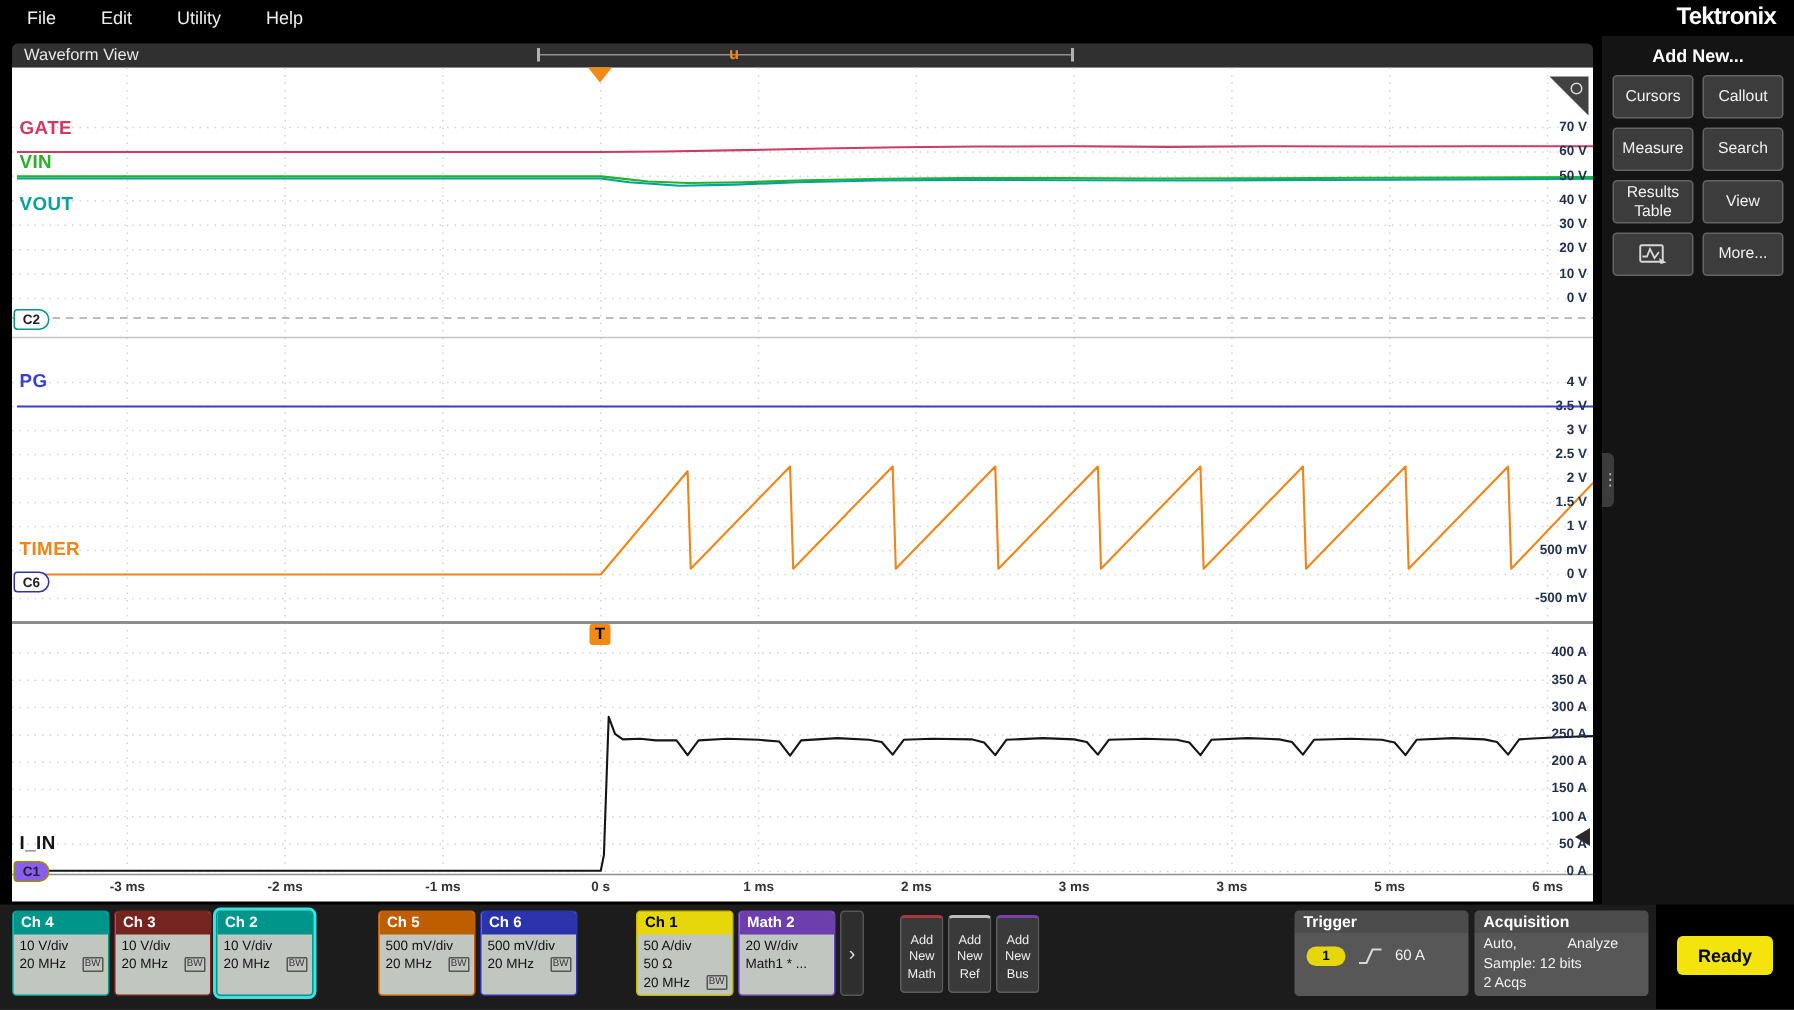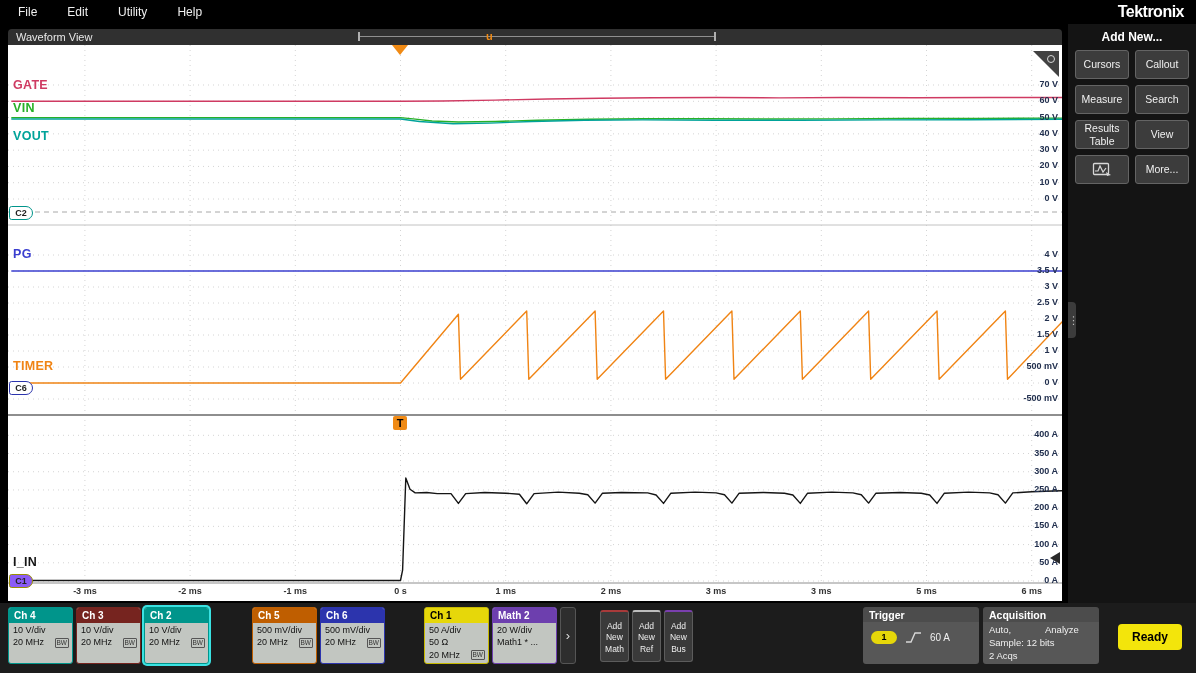--- a/index.html
+++ b/index.html
@@ -34,21 +34,21 @@
   .zf-circle { position:absolute; right:4px; top:-22px; width:8px; height:8px; border:1.5px solid #d8d8d8; border-radius:50%; }
 
   
   .sidebar { position:absolute; left:1068px; top:24px; width:128px; height:579px; background:#141414; }
   .sb-title { text-align:center; color:#fff; font-size:12px; font-weight:700; margin:6px 0 6px; }
   .sb-grid { display:grid; grid-template-columns:54px 54px; gap:6px; justify-content:center; }
   .sb-btn { height:29px; background:#3c3c3c; border:1px solid #646464; border-radius:3px; color:#f0f0f0; font-size:10.5px; line-height:1.15; padding:1px 2px; font-family:"Liberation Sans", sans-serif; display:flex; align-items:center; justify-content:center; text-align:center; }
   .sb-handle { position:absolute; left:0; top:278px; width:8px; height:36px; background:#3c3c3c; color:#bbb; border-radius:0 4px 4px 0; font-size:11px; text-align:center; line-height:36px; }
 
   
-  .bottombar { position:absolute; left:0; top:603px; width:1196px; height:70px; background:#1c1c1c; }
+  .bottombar { position:absolute; left:0; top:603px; width:1104px; height:70px; background:#1c1c1c; }
   .ch-badge { position:absolute; top:4px; width:65px; height:57px; border-radius:3px; overflow:hidden; border:1px solid #555; background:#c2c6c1; }
   .ch-badge.selected { box-shadow:0 0 0 2px #3ae2e2; }
   .ch-head { height:15px; font-size:10px; font-weight:700; padding-left:5px; line-height:15px; }
   .ch-body { padding:1px 3px 0 4px; font-size:9px; color:#111; line-height:1.38; }
   .ch-line { display:flex; justify-content:space-between; align-items:center; }
   .bw { font-size:6.5px; border:1px solid #555; color:#333; padding:0 1px; border-radius:1px; line-height:1.2; }
   .expand-btn { position:absolute; left:560px; top:4px; width:16px; height:57px; background:#2e2e2e; border:1px solid #555; border-radius:3px; color:#ddd; font-size:13px; }
   .an-btn { position:absolute; top:7px; width:29px; height:52px; background:#3a3a3a; border:1px solid #5c5c5c; border-radius:3px; color:#eee; font-size:8.5px; line-height:1.3; text-align:center; padding-top:3px; }
   .panel { position:absolute; top:4px; height:57px; background:#575757; border-radius:3px; color:#f0f0f0; }
   .panel.horizontal { left:704px; width:154px; }

